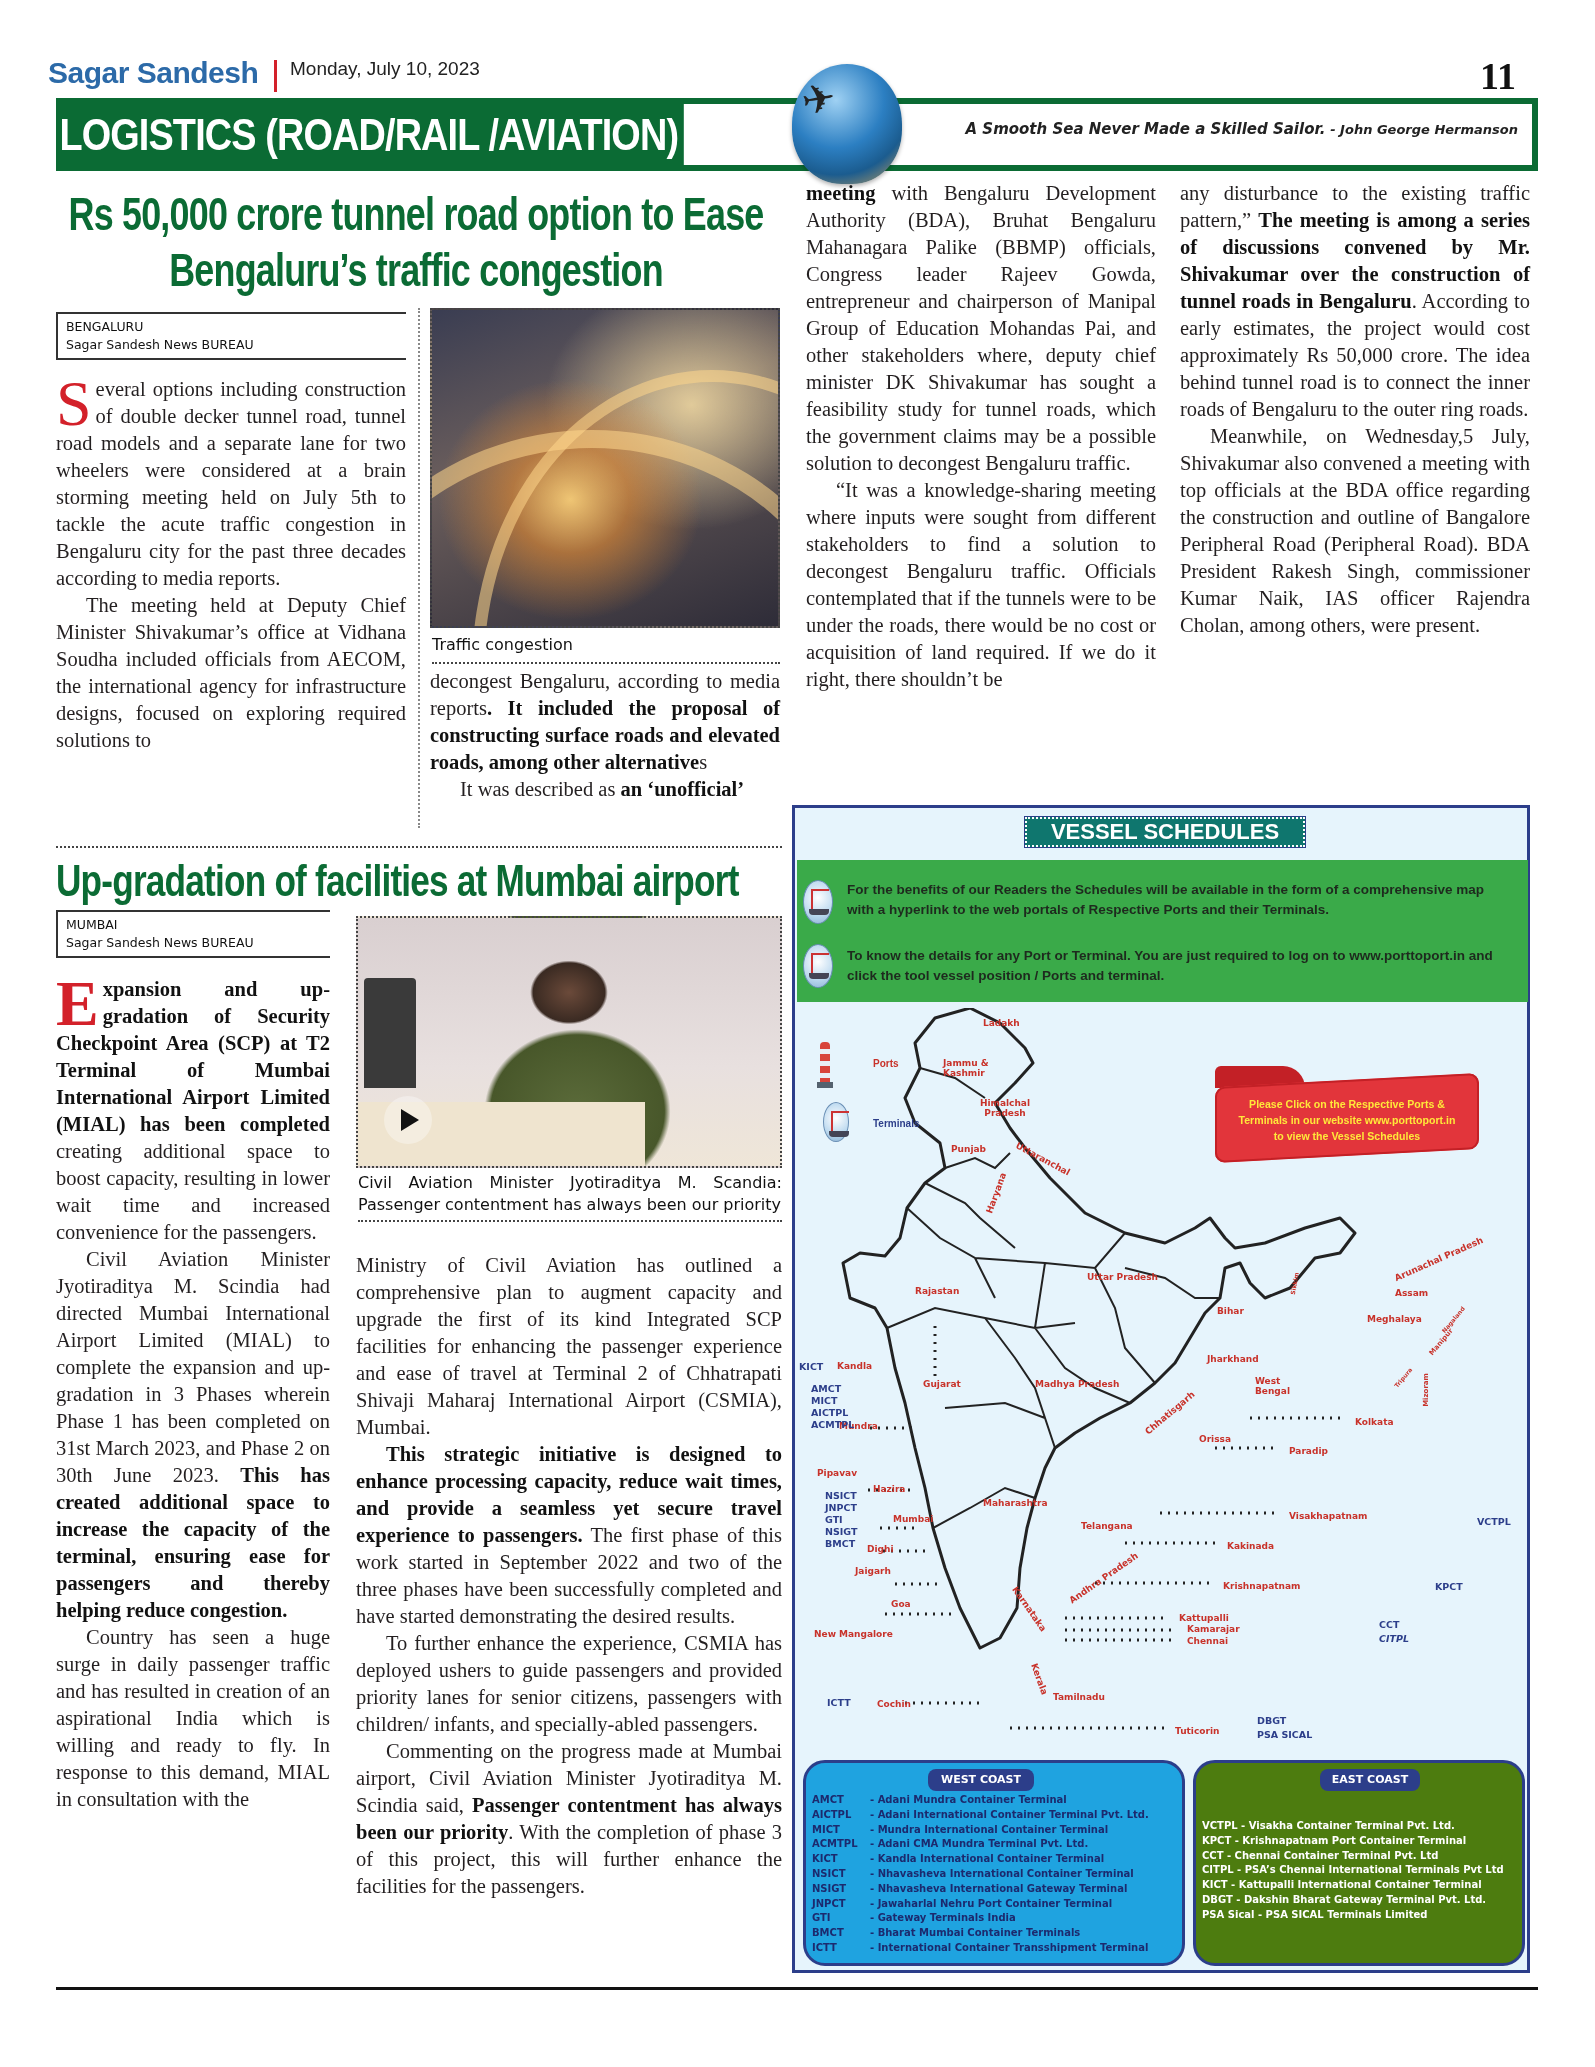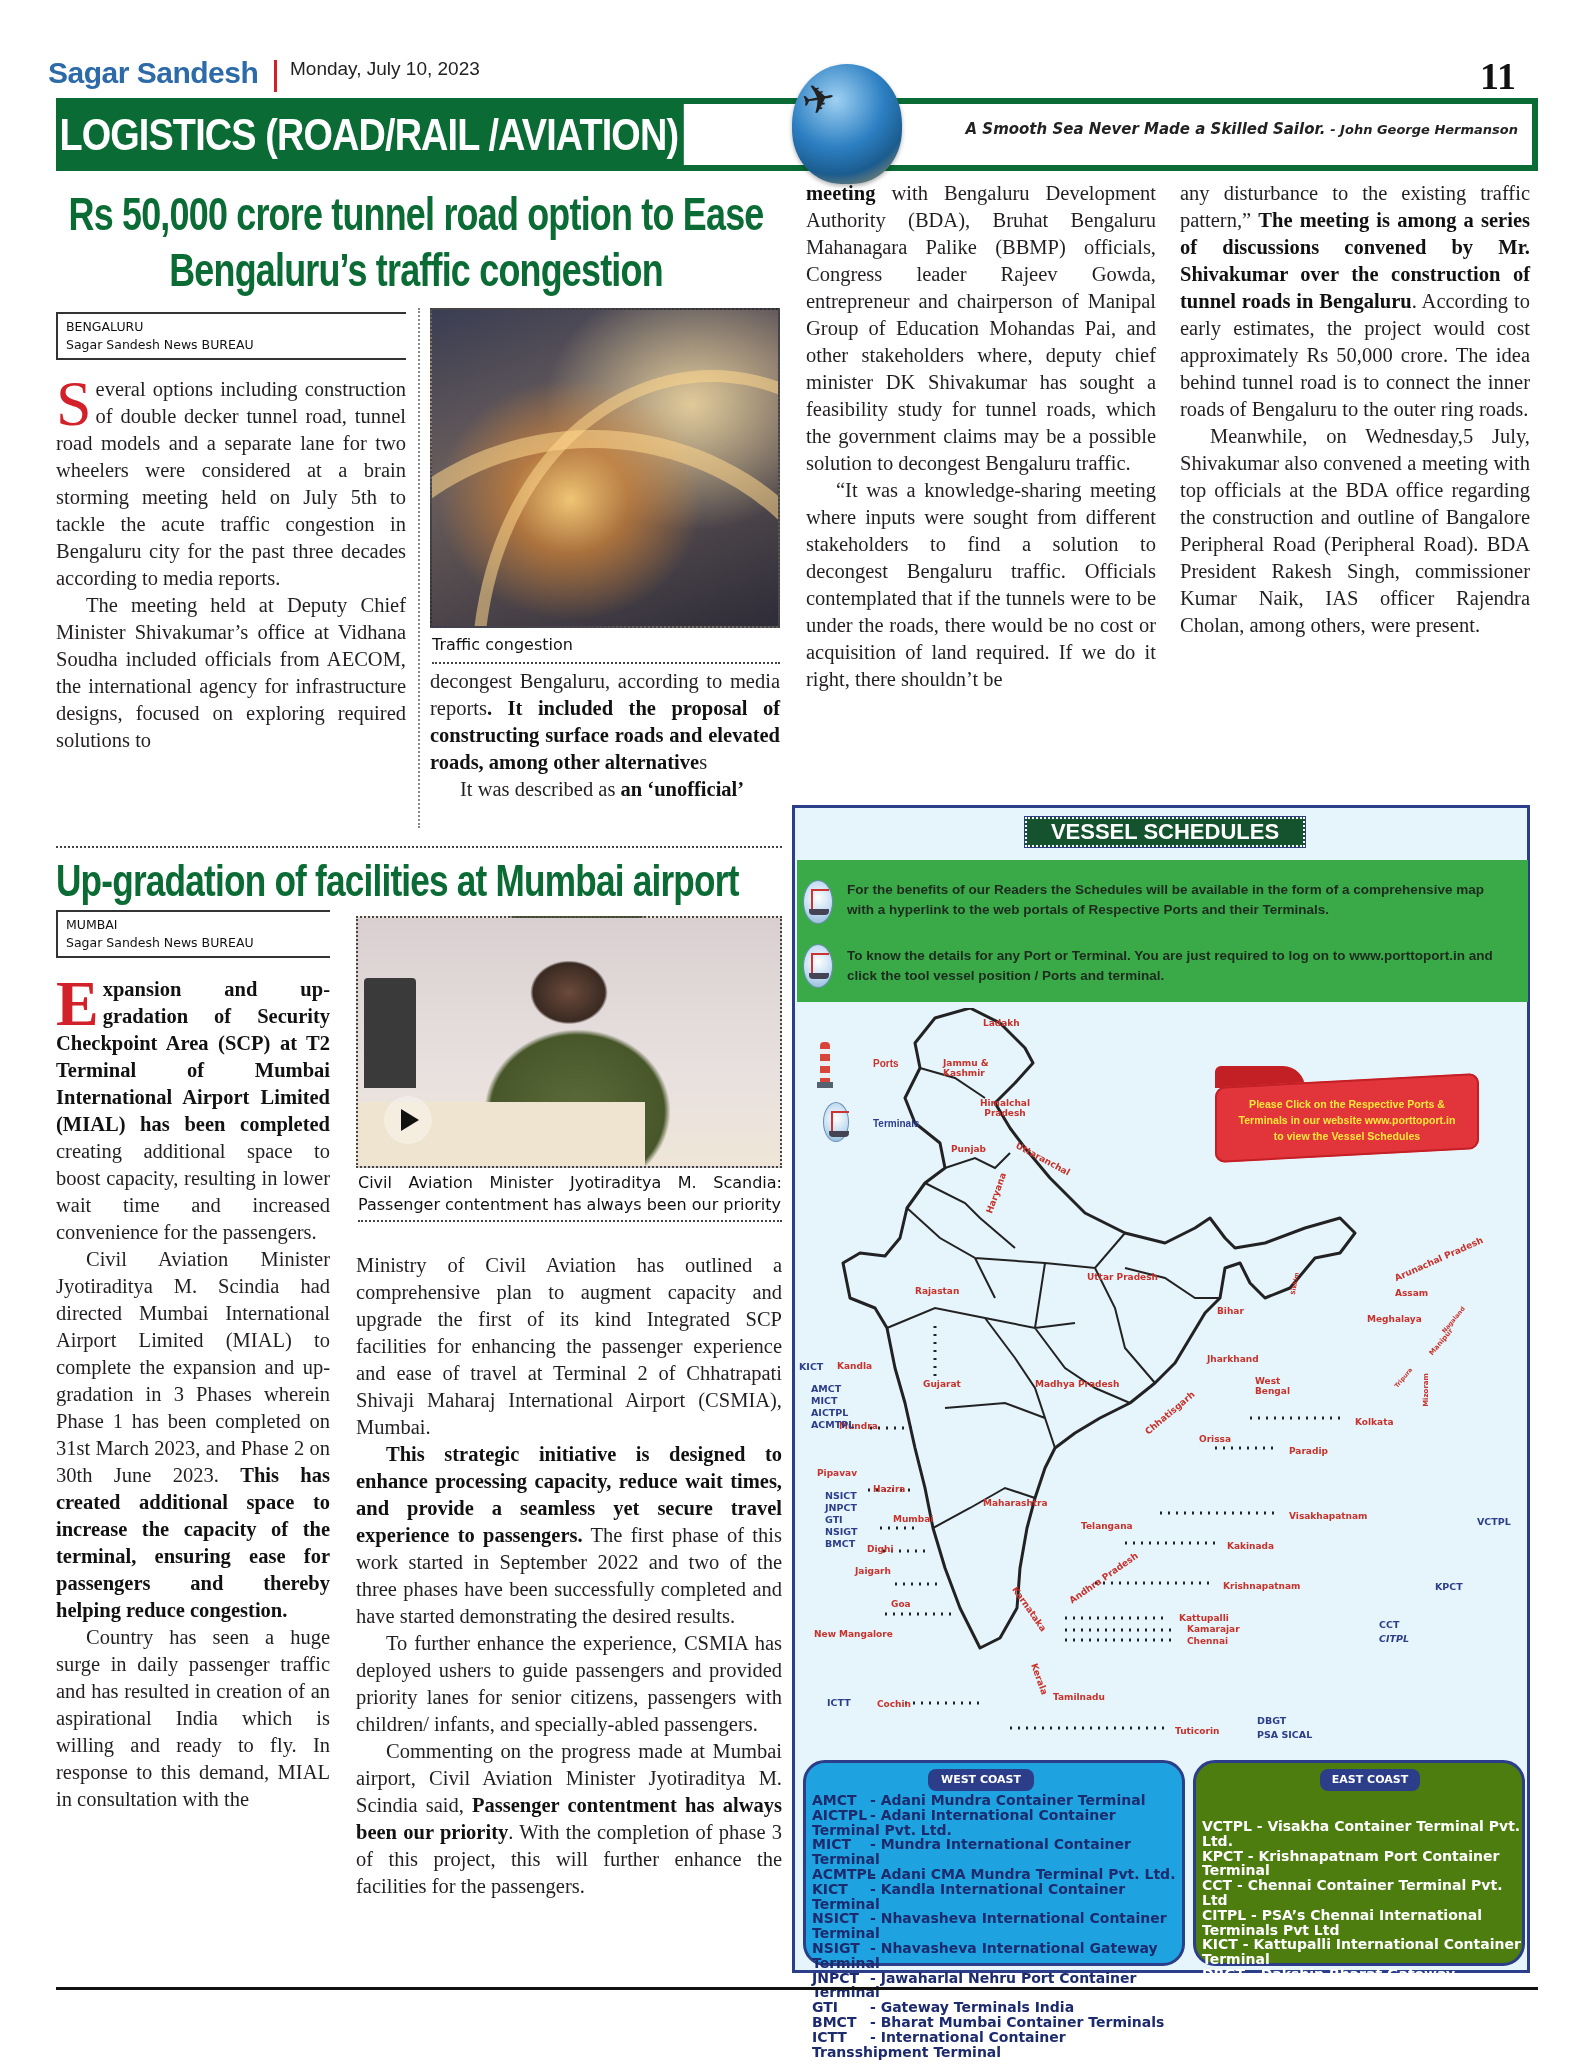--- a/index.html
+++ b/index.html
@@ -62,21 +62,21 @@
   .photo-minister .podium { position: absolute; left: 0; bottom: 0; width: 68%; height: 26%; background: #efe4cf; }
   .photo-minister .flash { position: absolute; left: 6px; top: 60px; width: 52px; height: 110px; background: #3a3a3a; border-radius: 4px 4px 0 0; }
   .photo-minister .play { position: absolute; left: 26px; top: 178px; width: 48px; height: 48px; border-radius: 50%; background: rgba(255,255,255,0.35); }
   .photo-minister .play::after { content: ""; position: absolute; left: 17px; top: 13px; border-left: 18px solid #111; border-top: 11px solid transparent; border-bottom: 11px solid transparent; }
   .cap-2 { left: 358px; top: 1172px; width: 424px; padding-bottom: 4px; border-bottom: 2px dotted #444; }
 
   .col-rule { position: absolute; width: 0; border-left: 2px dotted #888; }
 
   
   .vessel { position: absolute; left: 792px; top: 805px; width: 738px; height: 1168px; border: 3px solid #2c3e8a; background: #e6f4fc; }
-  .vs-title { position: absolute; left: 230px; top: 9px; width: 280px; height: 30px; background: #14532d; border: 2px dotted #fff; outline: 1px solid #2c3e8a; color: #fff; font-family: "Liberation Sans", sans-serif; font-weight: bold; font-size: 22px; line-height: 26px; text-align: center; }
+  .vs-title { position: absolute; left: 230px; top: 9px; width: 280px; height: 30px; background: #0f766e; border: 2px dotted #fff; outline: 1px solid #2c3e8a; color: #fff; font-family: "Liberation Sans", sans-serif; font-weight: bold; font-size: 22px; line-height: 26px; text-align: center; }
   .vs-info { position: absolute; left: 2px; top: 52px; width: 731px; height: 142px; background: #3aaa49; }
   .vs-info .row { position: absolute; left: 50px; width: 650px; font-family: "Liberation Sans", sans-serif; font-weight: bold; font-size: 13.5px; line-height: 20px; color: #1e2a1e; }
   .vs-info .r1 { top: 20px; }
   .vs-info .r2 { top: 86px; }
   .term-icon { position: absolute; width: 30px; height: 44px; border-radius: 50%; background: radial-gradient(circle at 50% 40%, #fff 0%, #bcd9ef 60%, #8fb5d6 100%); border: 1px solid #6a8fb5; }
   .term-icon::before { content: ""; position: absolute; left: 7px; top: 8px; width: 16px; height: 20px; border-top: 2px solid #c33; border-left: 2px solid #c33; }
   .term-icon::after { content: ""; position: absolute; left: 5px; top: 28px; width: 20px; height: 6px; background: #445; border-radius: 0 0 4px 4px; }
   .vs-info .i1 { left: 6px; top: 20px; }
   .vs-info .i2 { left: 6px; top: 84px; }
 
@@ -95,21 +95,21 @@
 
   .map-lbl { position: absolute; font-family: "DejaVu Sans", sans-serif; font-weight: bold; font-size: 9px; color: #c8322a; white-space: nowrap; }
   .term-lbl { position: absolute; font-family: "DejaVu Sans", sans-serif; font-weight: bold; font-size: 9.5px; color: #2c3e8a; white-space: nowrap; }
 
   .coast-box { position: absolute; top: 952px; height: 206px; border: 3px solid #2c3e8a; border-radius: 22px; }
   .west { left: 8px; width: 382px; background: #1fa3e0; }
   .east { left: 398px; width: 332px; background: #4d7c0f; }
   .coast-title { position: absolute; top: 6px; height: 22px; background: #2c3e8a; color: #fff; border-radius: 8px; font-family: "DejaVu Sans", sans-serif; font-weight: bold; font-size: 11px; line-height: 22px; text-align: center; padding: 0 8px; }
   .west .coast-title { left: 122px; width: 106px; }
   .east .coast-title { left: 124px; width: 100px; }
-  .coast-list { position: absolute; left: 6px; font-family: "DejaVu Sans", sans-serif; font-weight: bold; font-size: 14px; line-height: 14.8px; }
+  .coast-list { position: absolute; left: 6px; font-family: "DejaVu Sans", sans-serif; font-weight: bold; font-size: 10px; line-height: 14.8px; }
   .west .coast-list { top: 30px; color: #1c2a6e; }
   .east .coast-list { top: 56px; color: #fff; }
   .coast-list .abbr { display: inline-block; width: 58px; }
 
   .bottom-rule { position: absolute; left: 56px; top: 1987px; width: 1482px; height: 3px; background: #111; }
 </style>
 </head>
 <body>
 
 <header class="masthead">

